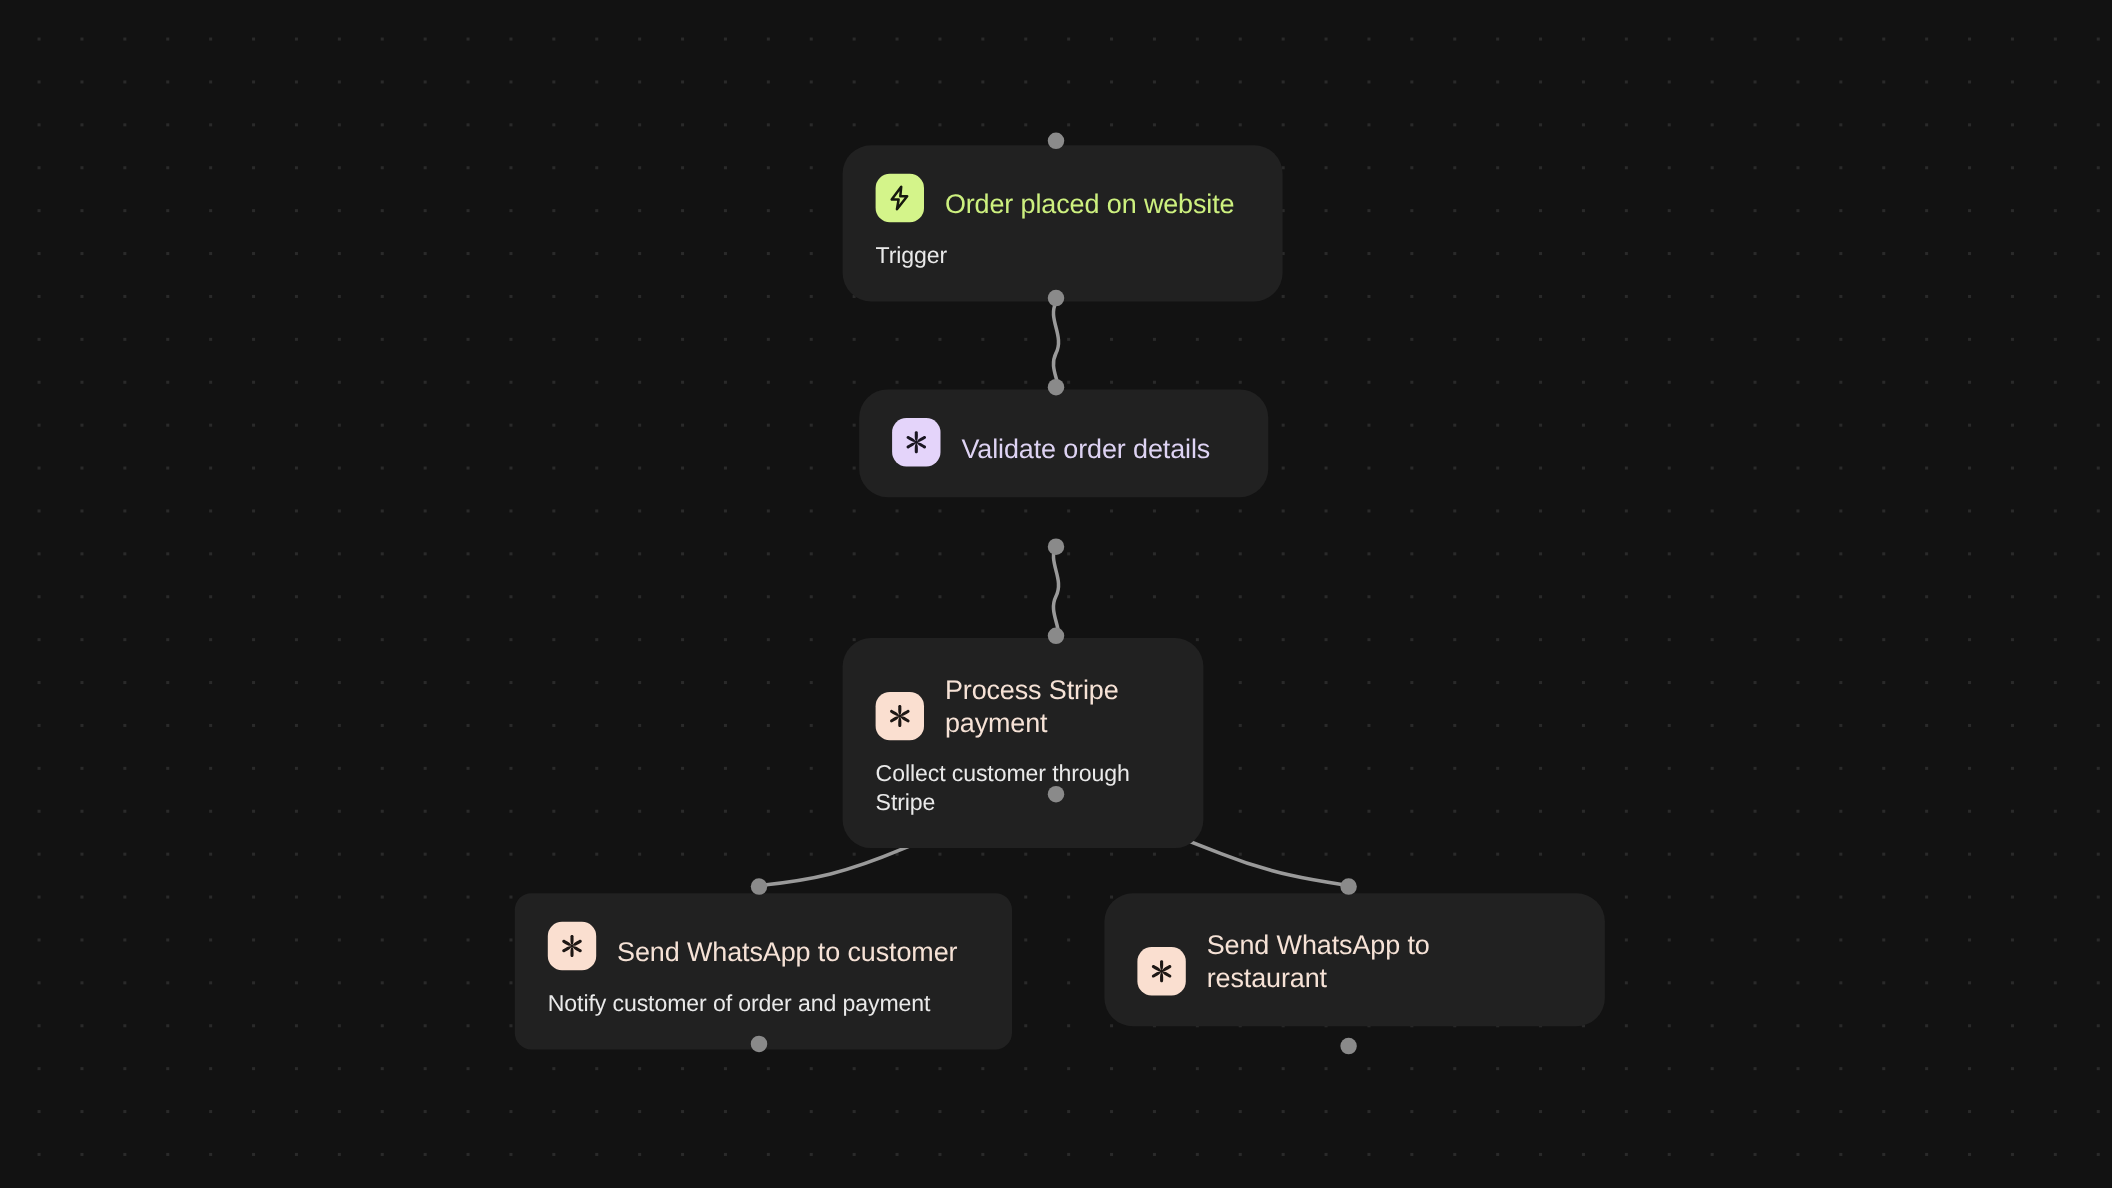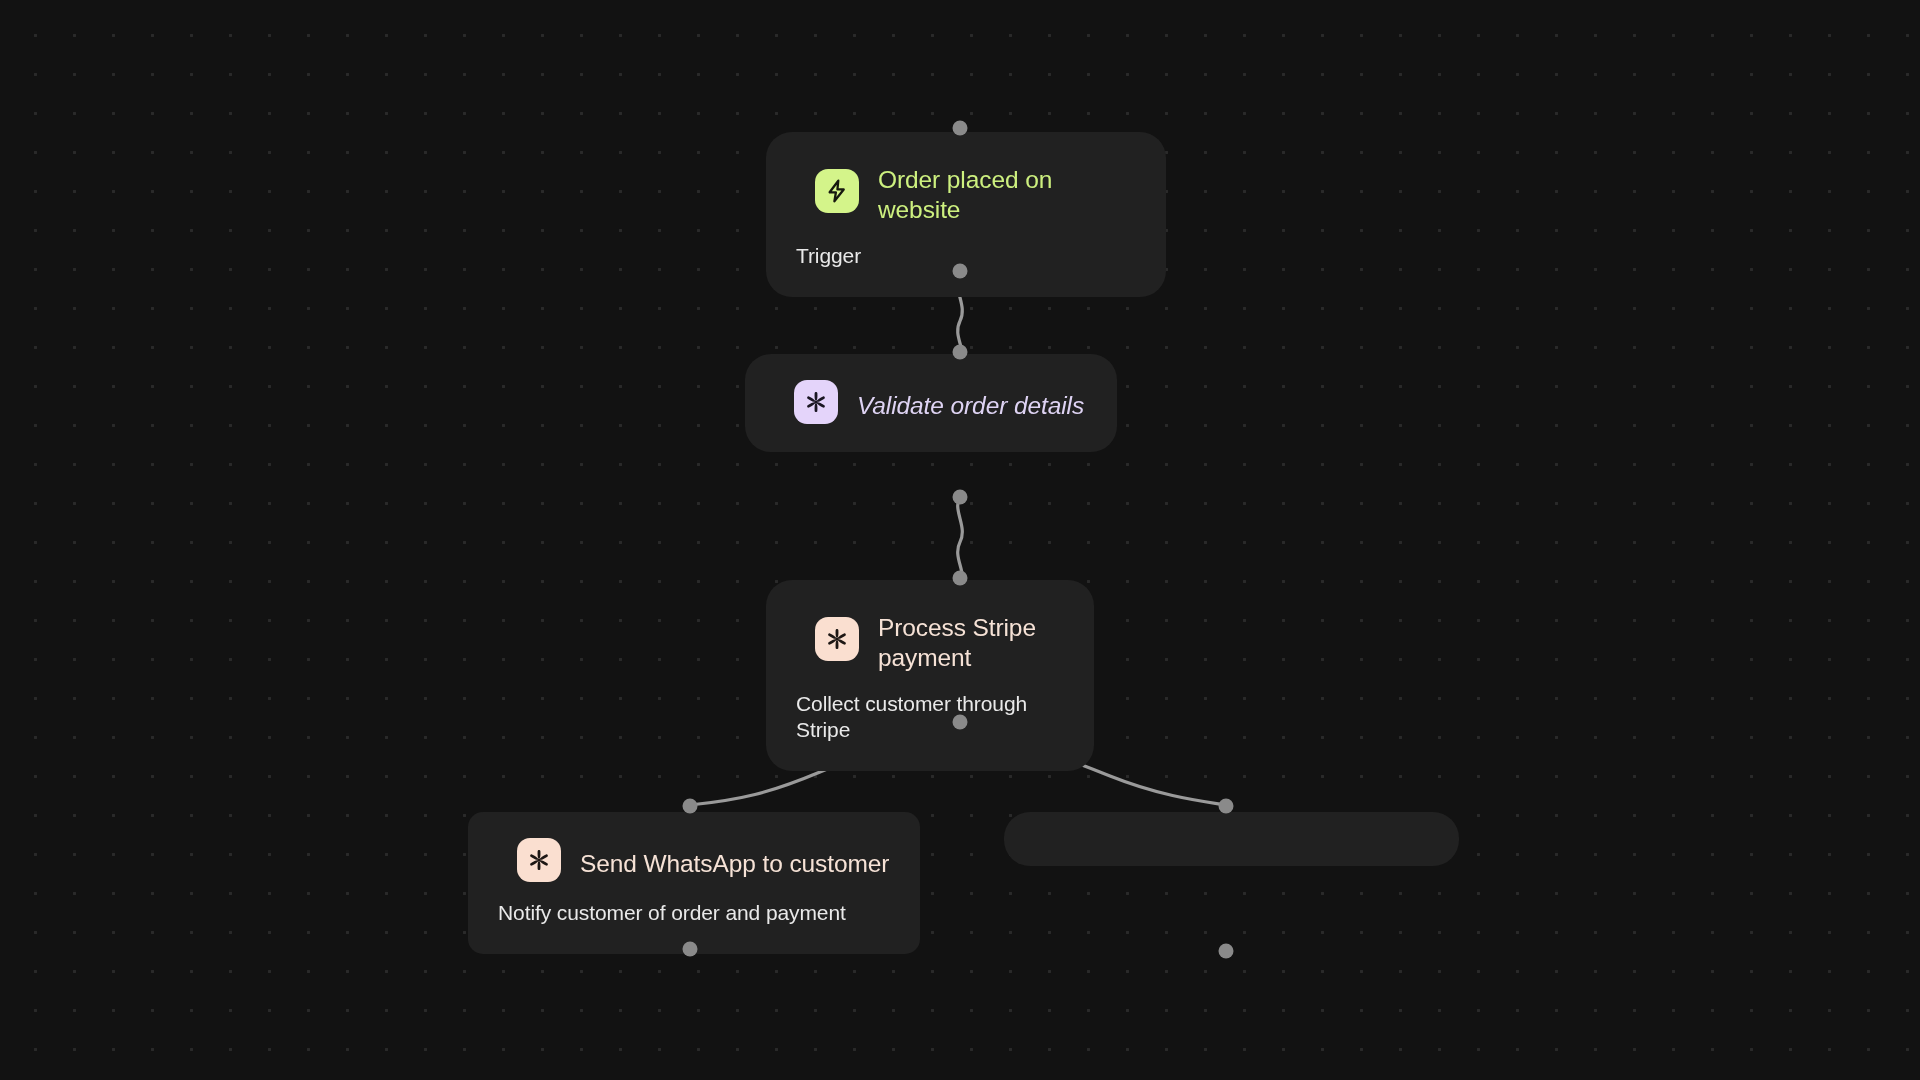--- a/index.html
+++ b/index.html
@@ -39,23 +39,22 @@
     background: #212121;
     border-radius: 26px;
     padding: 26px 30px 28px 30px;
     display: flex;
     flex-direction: column;
     gap: 18px;
   }
 
   .node-head {
     display: flex;
-    align-items: center;
+    align-items: flex-end;
     gap: 19px;
-    margin-left: 19px;
   }
 
   .badge {
     flex: 0 0 auto;
     width: 44px;
     height: 44px;
     border-radius: 13px;
     display: flex;
     align-items: center;
     justify-content: center;
@@ -74,21 +73,21 @@
   .node-subtitle {
     font-size: 21px;
     line-height: 1.25;
     letter-spacing: -0.1px;
     color: #e9e9e9;
     font-weight: 400;
   }
 
   
   #node-trigger   { left: 766px; top: 132px;  width: 400px; }
-  #node-validate  { left: 745px; top: 354px;  width: 372px; font-style: italic; }
+  #node-validate  { left: 781px; top: 354px;  width: 372px; }
   #node-payment   { left: 766px; top: 580px;  width: 328px; }
   #node-customer  { left: 468px; top: 812px;  width: 452px; border-radius: 15px; }
   #node-restaurant{ left: 1004px; top: 812px; width: 455px; }
 
   #node-restaurant .node-title { max-width: 215px; }
 
   
   .handle {
     position: absolute;
     z-index: 3;
@@ -237,15 +236,43 @@
             <circle r="1.5"></circle>
           </g>
         </svg>
       </div>
       <div class="node-title" style="color:#f6e2d6;">Send WhatsApp to customer</div>
     </div>
     <div class="node-subtitle">Notify customer of order and payment</div>
   </div>
 
   <div class="node" id="node-restaurant">
+    <div class="node-head">
+      <div class="badge" style="background:#fadfd0;">
+        <svg width="26" height="26" viewBox="0 0 24 24" fill="#1d1714">
+          <g transform="translate(12,12)">
+            <g>
+                <path d="M0 -1.1 C1.1 -1.1 1.5 -3.6 1.25 -8.2 C1.15 -9.6 -1.15 -9.6 -1.25 -8.2 C-1.5 -3.6 -1.1 -1.1 0 -1.1 Z"></path>
+              </g>
+            <g transform="rotate(60)">
+                <path d="M0 -1.1 C1.1 -1.1 1.5 -3.6 1.25 -8.2 C1.15 -9.6 -1.15 -9.6 -1.25 -8.2 C-1.5 -3.6 -1.1 -1.1 0 -1.1 Z"></path>
+              </g>
+            <g transform="rotate(120)">
+                <path d="M0 -1.1 C1.1 -1.1 1.5 -3.6 1.25 -8.2 C1.15 -9.6 -1.15 -9.6 -1.25 -8.2 C-1.5 -3.6 -1.1 -1.1 0 -1.1 Z"></path>
+              </g>
+            <g transform="rotate(180)">
+                <path d="M0 -1.1 C1.1 -1.1 1.5 -3.6 1.25 -8.2 C1.15 -9.6 -1.15 -9.6 -1.25 -8.2 C-1.5 -3.6 -1.1 -1.1 0 -1.1 Z"></path>
+              </g>
+            <g transform="rotate(240)">
+                <path d="M0 -1.1 C1.1 -1.1 1.5 -3.6 1.25 -8.2 C1.15 -9.6 -1.15 -9.6 -1.25 -8.2 C-1.5 -3.6 -1.1 -1.1 0 -1.1 Z"></path>
+              </g>
+            <g transform="rotate(300)">
+                <path d="M0 -1.1 C1.1 -1.1 1.5 -3.6 1.25 -8.2 C1.15 -9.6 -1.15 -9.6 -1.25 -8.2 C-1.5 -3.6 -1.1 -1.1 0 -1.1 Z"></path>
+              </g>
+            <circle r="1.5"></circle>
+          </g>
+        </svg>
+      </div>
+      <div class="node-title" style="color:#f6e2d6;">Send WhatsApp to restaurant</div>
+    </div>
   </div>
 
 </div>
 
 </body></html>

